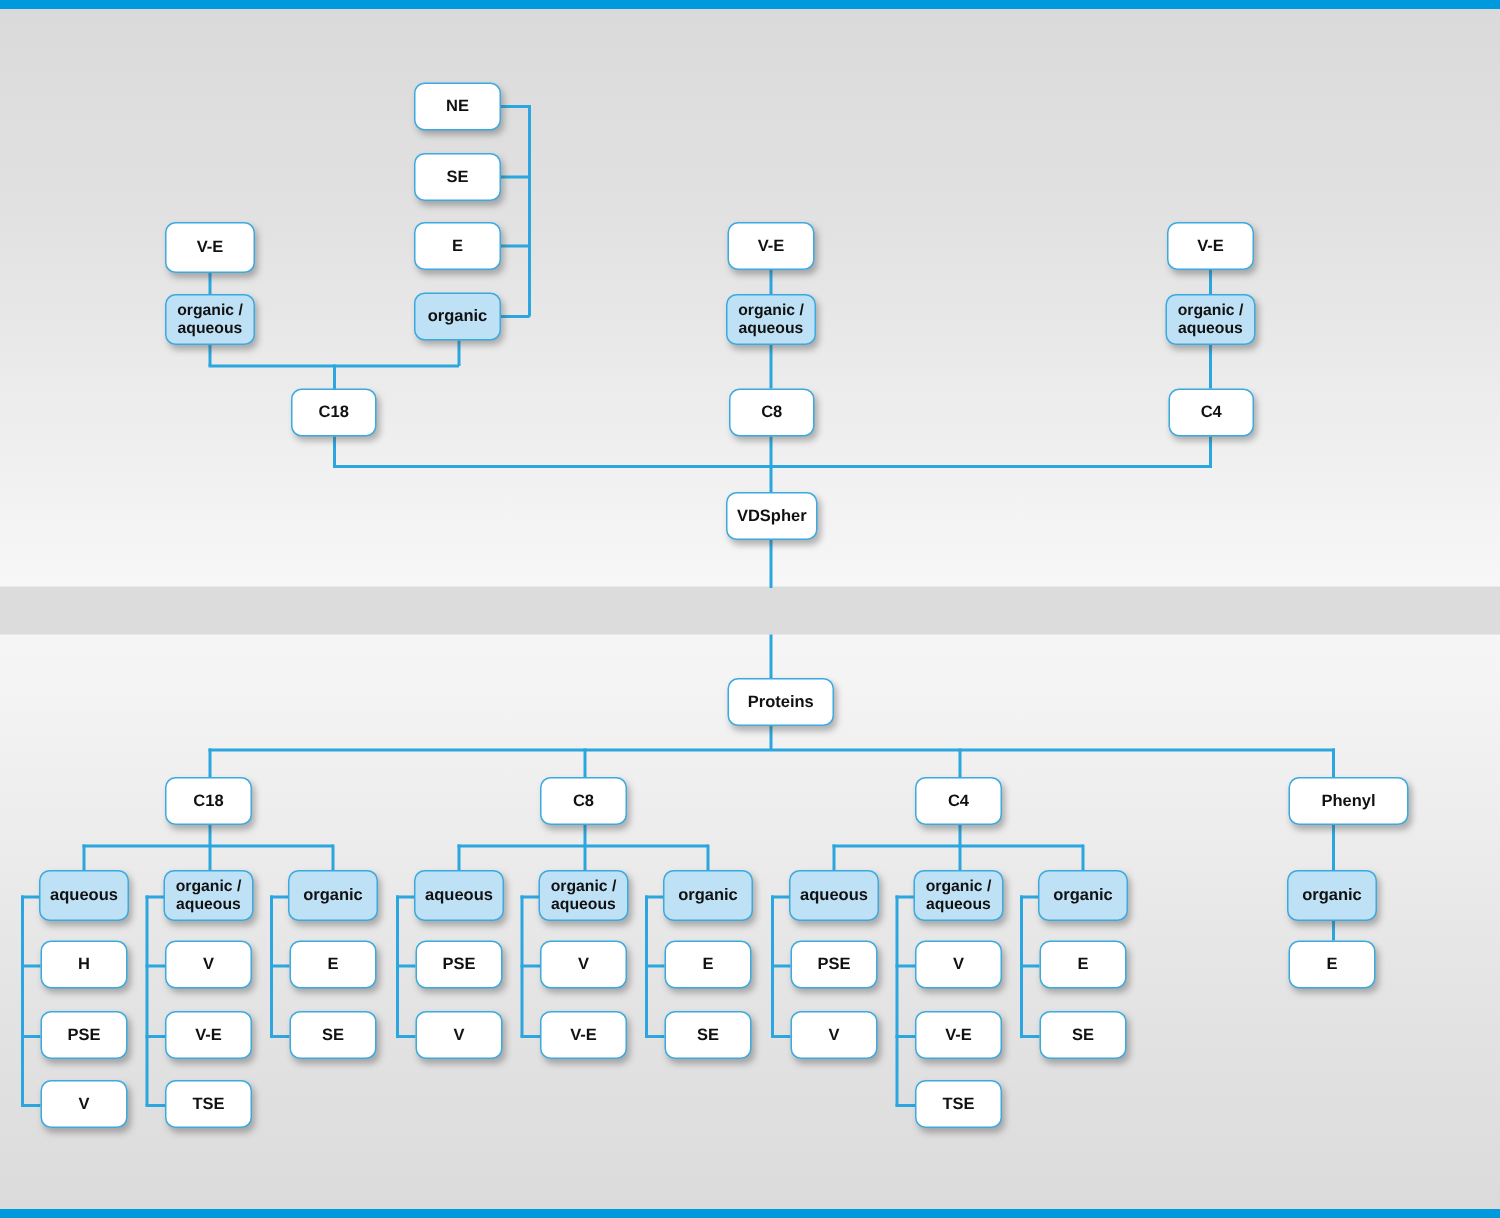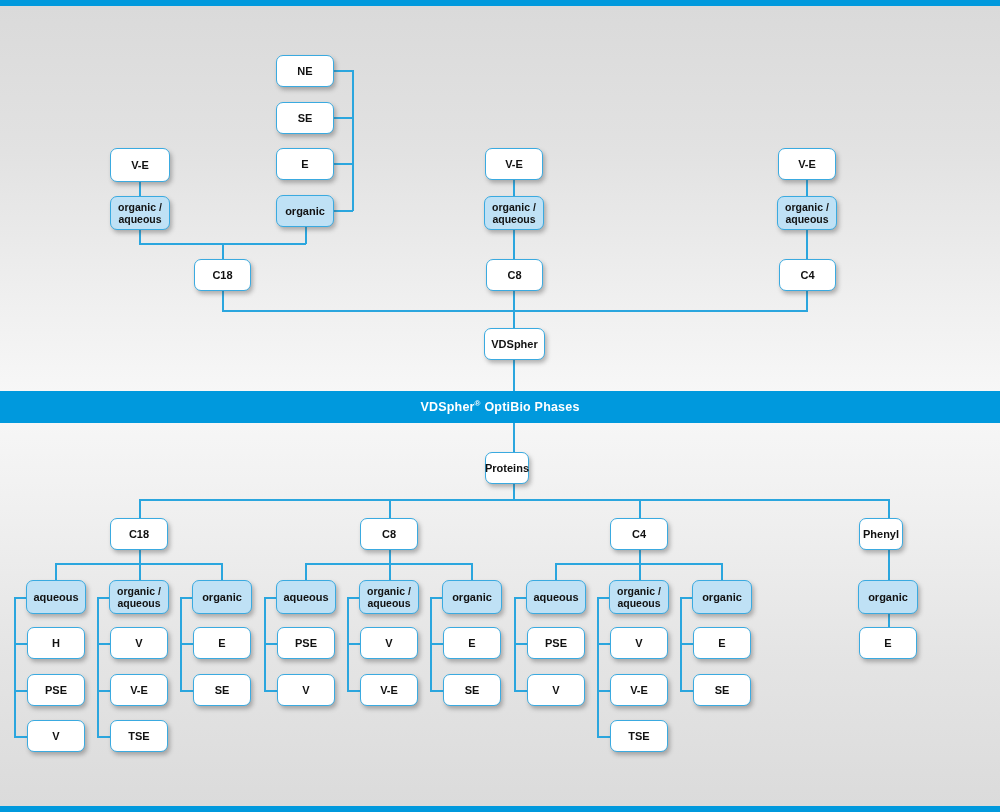--- a/index.html
+++ b/index.html
@@ -158,26 +158,23 @@
   <div class="ln lnv" style="left:513px;top:291px;height:20px;"></div>
   <div class="ln lnv" style="left:806px;top:291px;height:20px;"></div>
   <div class="ln lnh" style="left:222px;top:310px;width:586px;"></div>
   <div class="ln lnv" style="left:513px;top:310px;height:18px;"></div>
 
   <div class="node" style="left:484px;top:328px;width:61px;height:32px;">
     <span>VDSpher</span>
   </div>
   <div class="ln lnv" style="left:513px;top:360px;height:32px;"></div>
 
-  <div class="banner">
-    <span><span>VDSpher</span><sup>®</sup><span> OptiBio Phases</span></span>
-  </div>
 
   <div class="ln lnv" style="left:513px;top:423px;height:29px;"></div>
-  <div class="node" style="left:485px;top:452px;width:44px;height:32px;align-items:center;">
+  <div class="node" style="left:485px;top:452px;width:71px;height:32px;align-items:center;">
     <span>Proteins</span>
   </div>
   <div class="ln lnv" style="left:513px;top:484px;height:16px;"></div>
   <div class="ln lnh" style="left:139px;top:499px;width:751px;"></div>
 
   <div class="ln lnv" style="left:139px;top:499px;height:19px;"></div>
   <div class="node" style="left:110px;top:518px;width:58px;height:32px;">
     <span>C18</span>
   </div>
   <div class="ln lnv" style="left:139px;top:550px;height:14px;"></div>
@@ -341,21 +338,21 @@
   <div class="ln lnh" style="left:680px;top:643px;width:13px;"></div>
   <div class="ln lnh" style="left:680px;top:690px;width:13px;"></div>
   <div class="node" style="left:693px;top:627px;width:58px;height:32px;">
     <span>E</span>
   </div>
   <div class="node" style="left:693px;top:674px;width:58px;height:32px;">
     <span>SE</span>
   </div>
 
   <div class="ln lnv" style="left:888px;top:499px;height:19px;"></div>
-  <div class="node" style="left:859px;top:518px;width:44px;height:32px;">
+  <div class="node" style="left:859px;top:518px;width:80px;height:32px;">
     <span>Phenyl</span>
   </div>
   <div class="ln lnv" style="left:888px;top:550px;height:30px;"></div>
   <div class="node blue" style="left:858px;top:580px;width:60px;height:34px;">
     <span>organic</span>
   </div>
   <div class="ln lnv" style="left:888px;top:614px;height:13px;"></div>
   <div class="node" style="left:859px;top:627px;width:58px;height:32px;">
     <span>E</span>
   </div>

